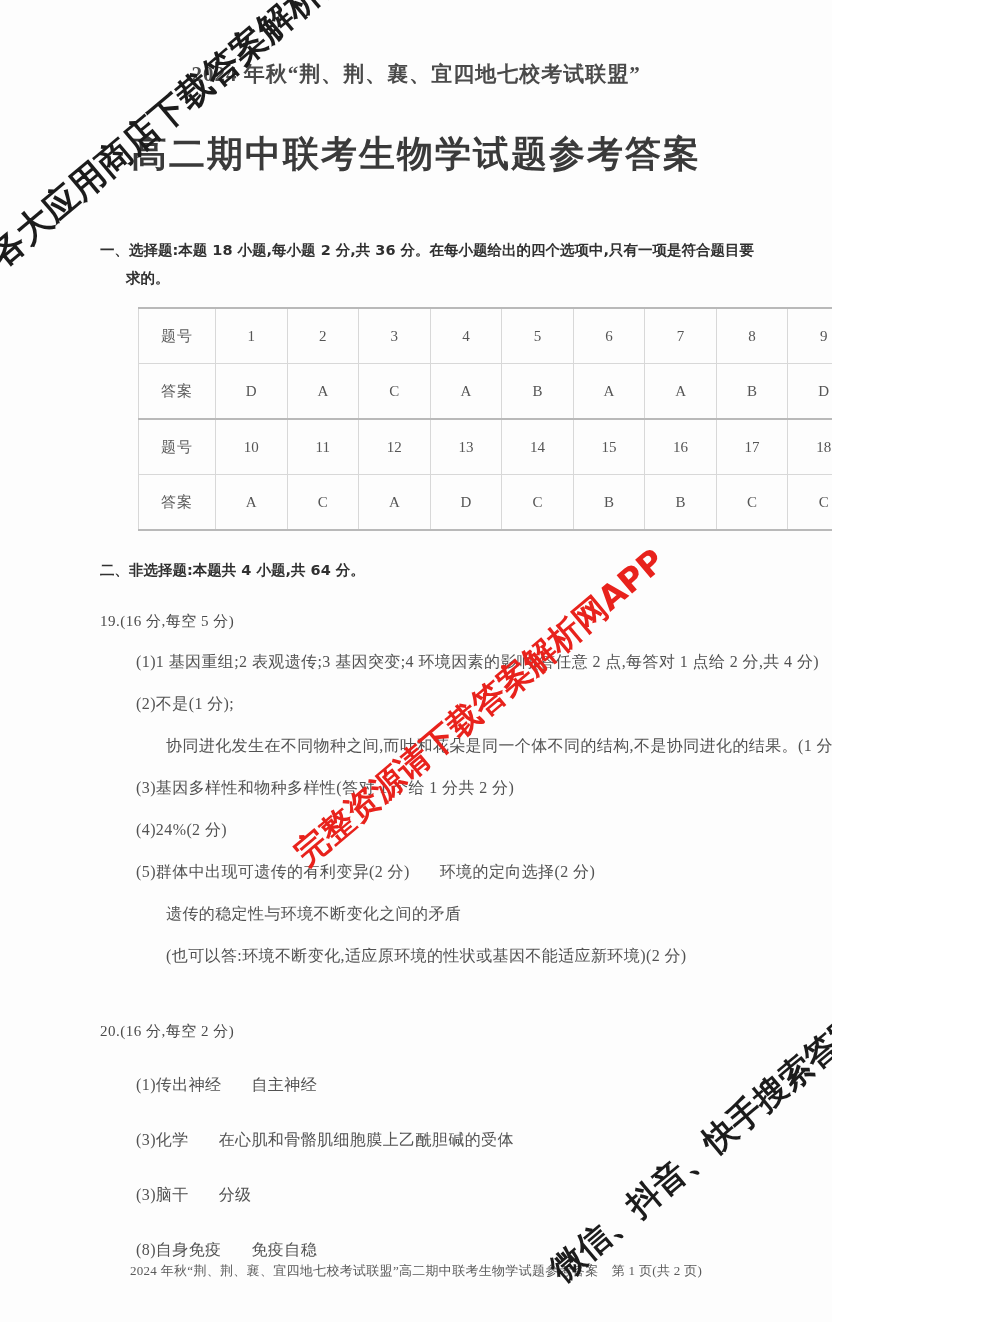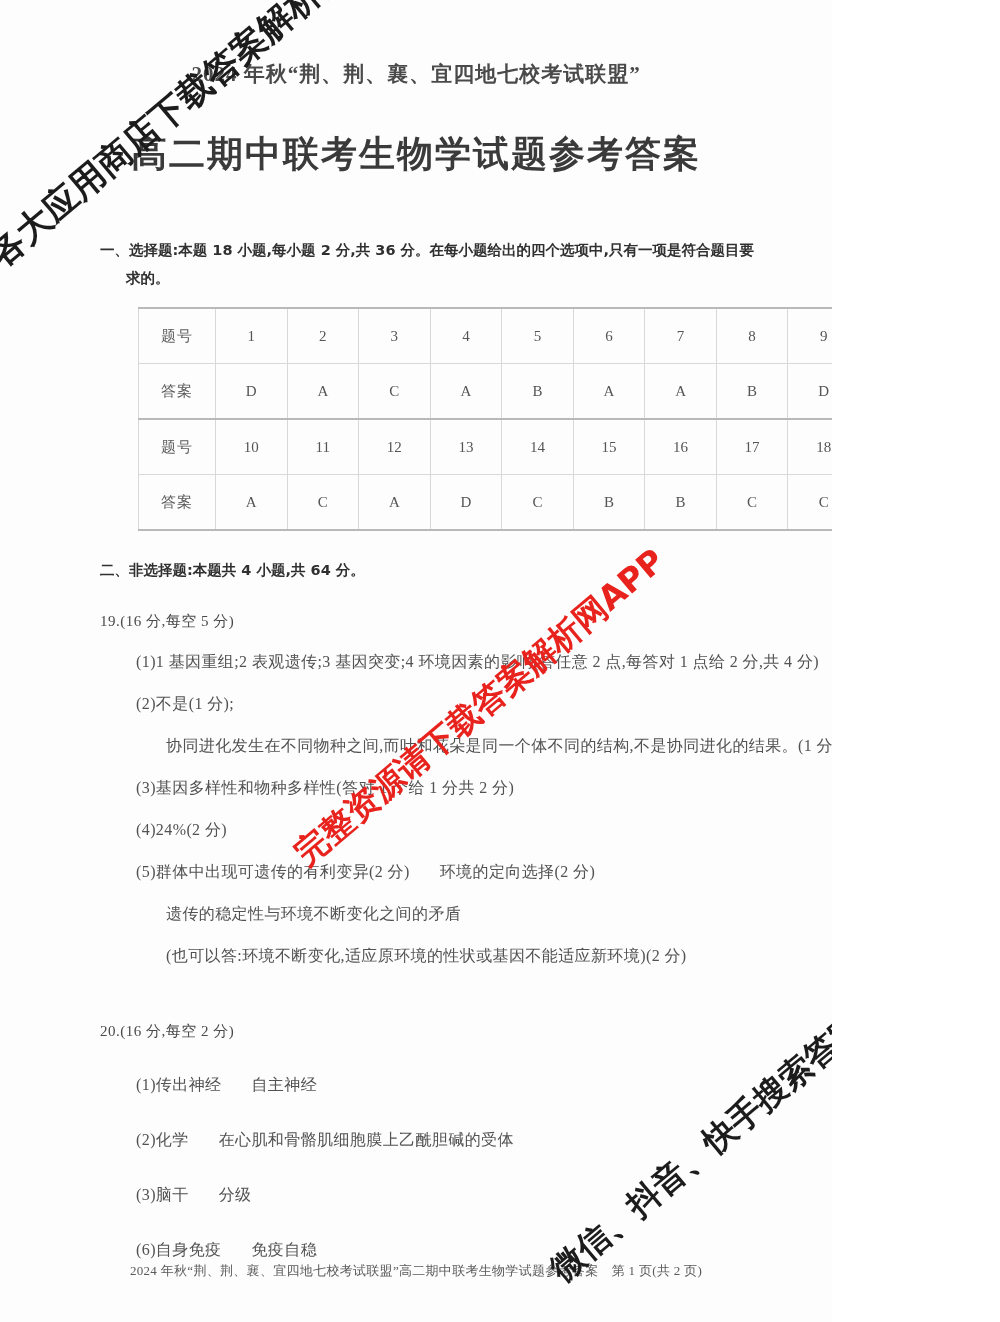--- a/index.html
+++ b/index.html
@@ -238,23 +238,23 @@
       <div class="ans-line">(3)基因多样性和物种多样性(答对 1 个给 1 分共 2 分)</div>
       <div class="ans-line">(4)24%(2 分)</div>
       <div class="ans-line"><span>(5)群体中出现可遗传的有利变异(2 分)</span><span class="gap"></span><span>环境的定向选择(2 分)</span></div>
       <div class="ans-line indent2">遗传的稳定性与环境不断变化之间的矛盾</div>
       <div class="ans-line indent2">(也可以答:环境不断变化,适应原环境的性状或基因不能适应新环境)(2 分)</div>
     </div>
 
     <div class="q20">
       <div class="qhead" style="margin-top:0">20.(16 分,每空 2 分)</div>
       <div class="ans-line"><span>(1)传出神经</span><span class="gap"></span><span>自主神经</span></div>
-      <div class="ans-line"><span>(2)化学</span><span class="gap"></span><span>在心肌和骨骼肌细胞膜上乙酰胆碱的受体</span></div>
+      <div class="ans-line"><span>(3)化学</span><span class="gap"></span><span>在心肌和骨骼肌细胞膜上乙酰胆碱的受体</span></div>
       <div class="ans-line"><span>(3)脑干</span><span class="gap"></span><span>分级</span></div>
-      <div class="ans-line"><span>(6)自身免疫</span><span class="gap"></span><span>免疫自稳</span></div>
+      <div class="ans-line"><span>(8)自身免疫</span><span class="gap"></span><span>免疫自稳</span></div>
     </div>
 
     <div class="footer">2024 年秋“荆、荆、襄、宜四地七校考试联盟”高二期中联考生物学试题参考答案　第 1 页(共 2 页)</div>
 
   </div>
 
   <div class="wm wm-tl">各大应用商店下载答案解析网APP</div>
   <div class="wm wm-red">完整资源请下载答案解析网APP</div>
   <div class="wm wm-br">微信、抖音、快手搜索答案解析网</div>
 

